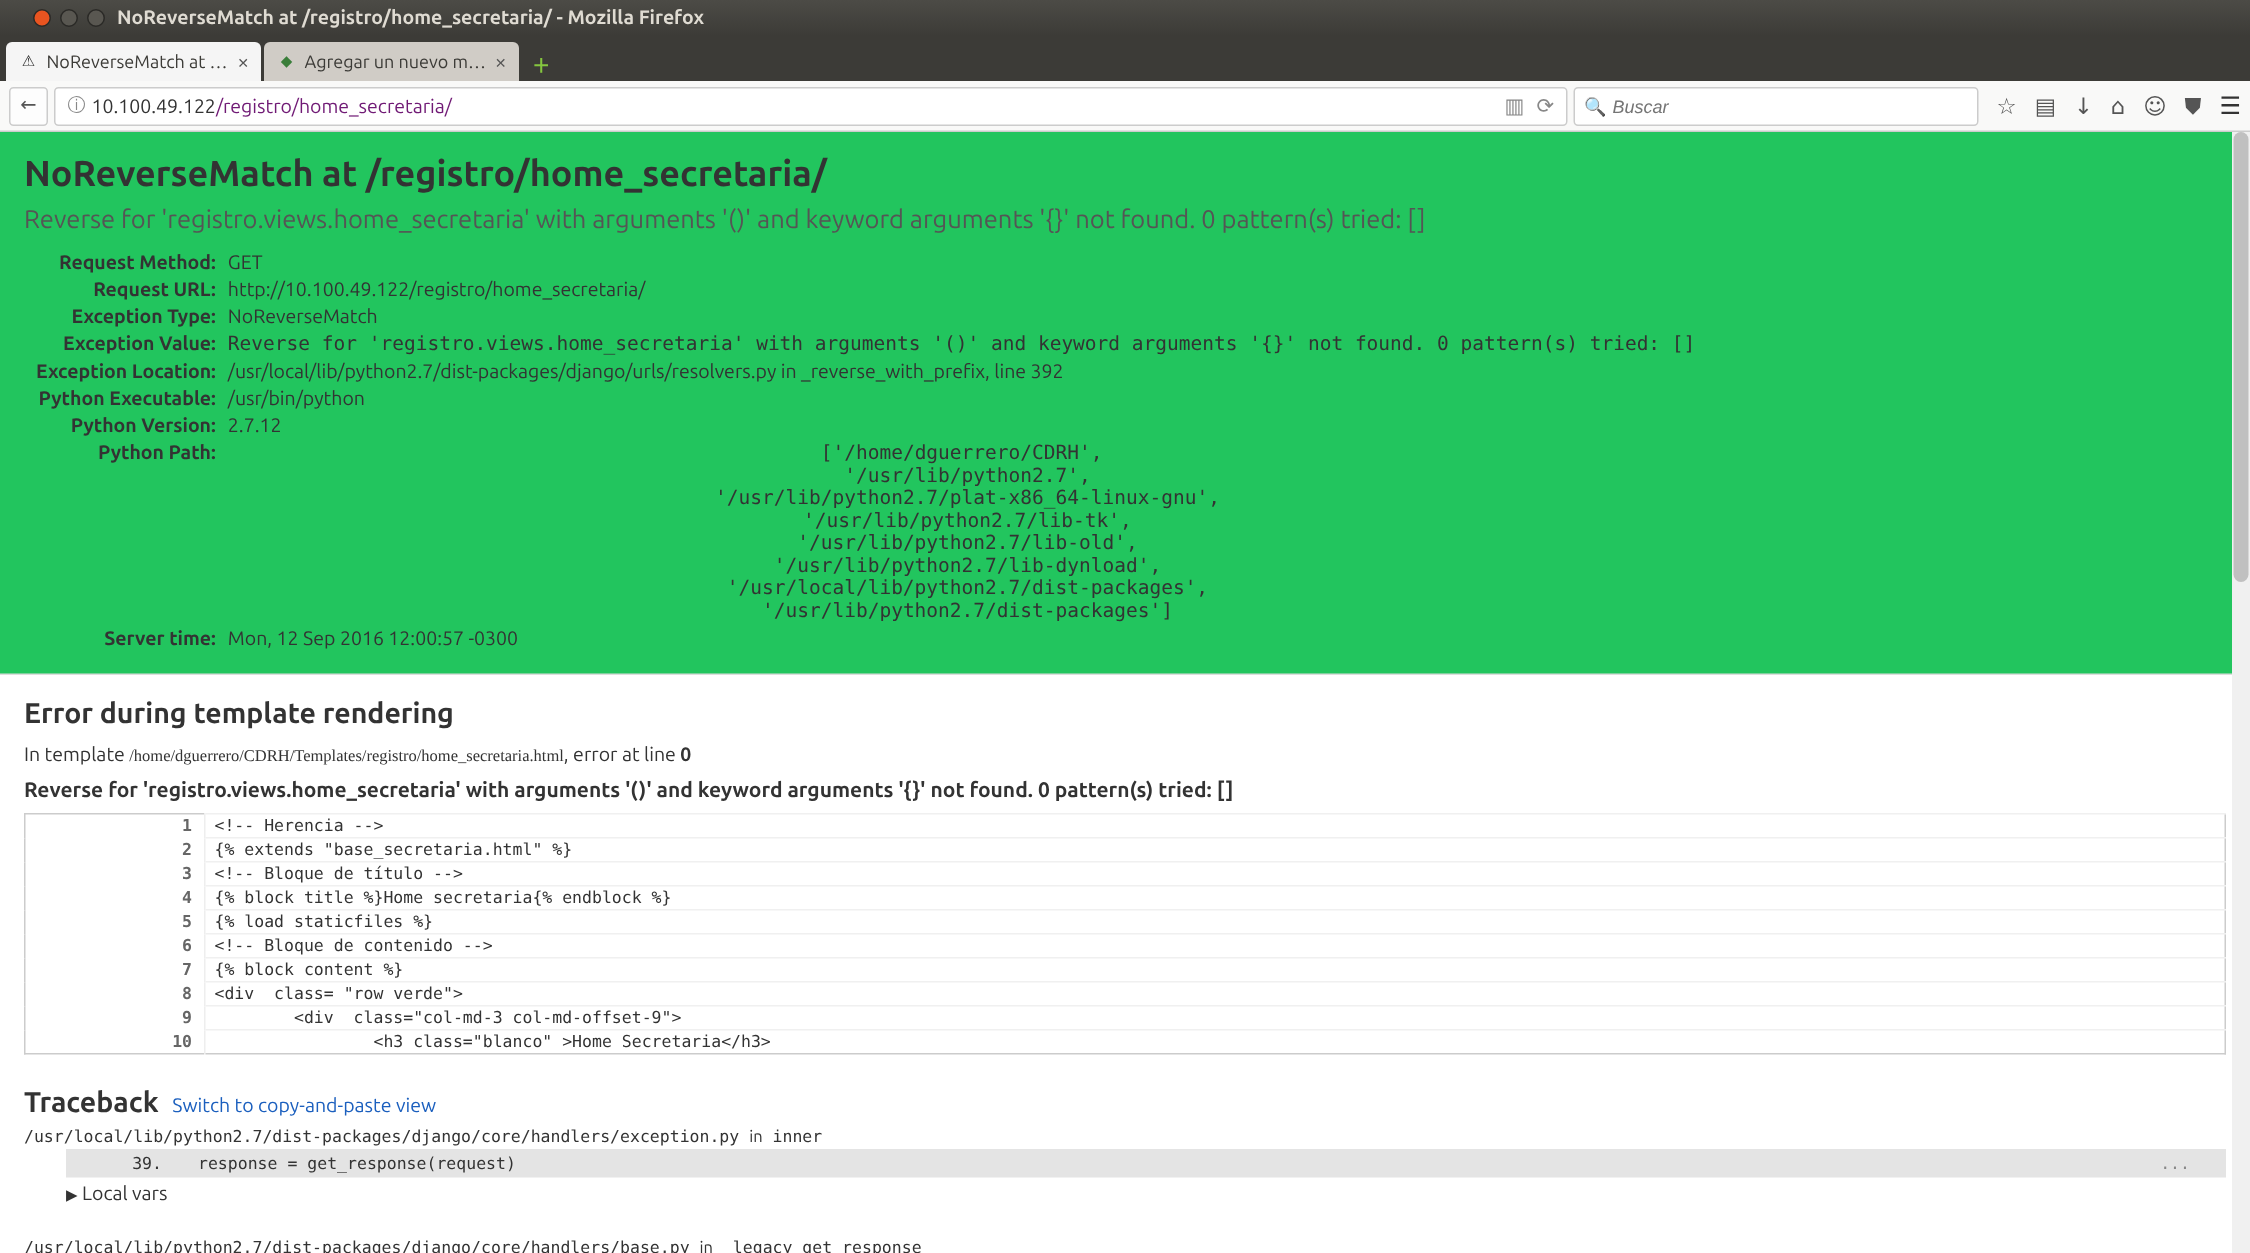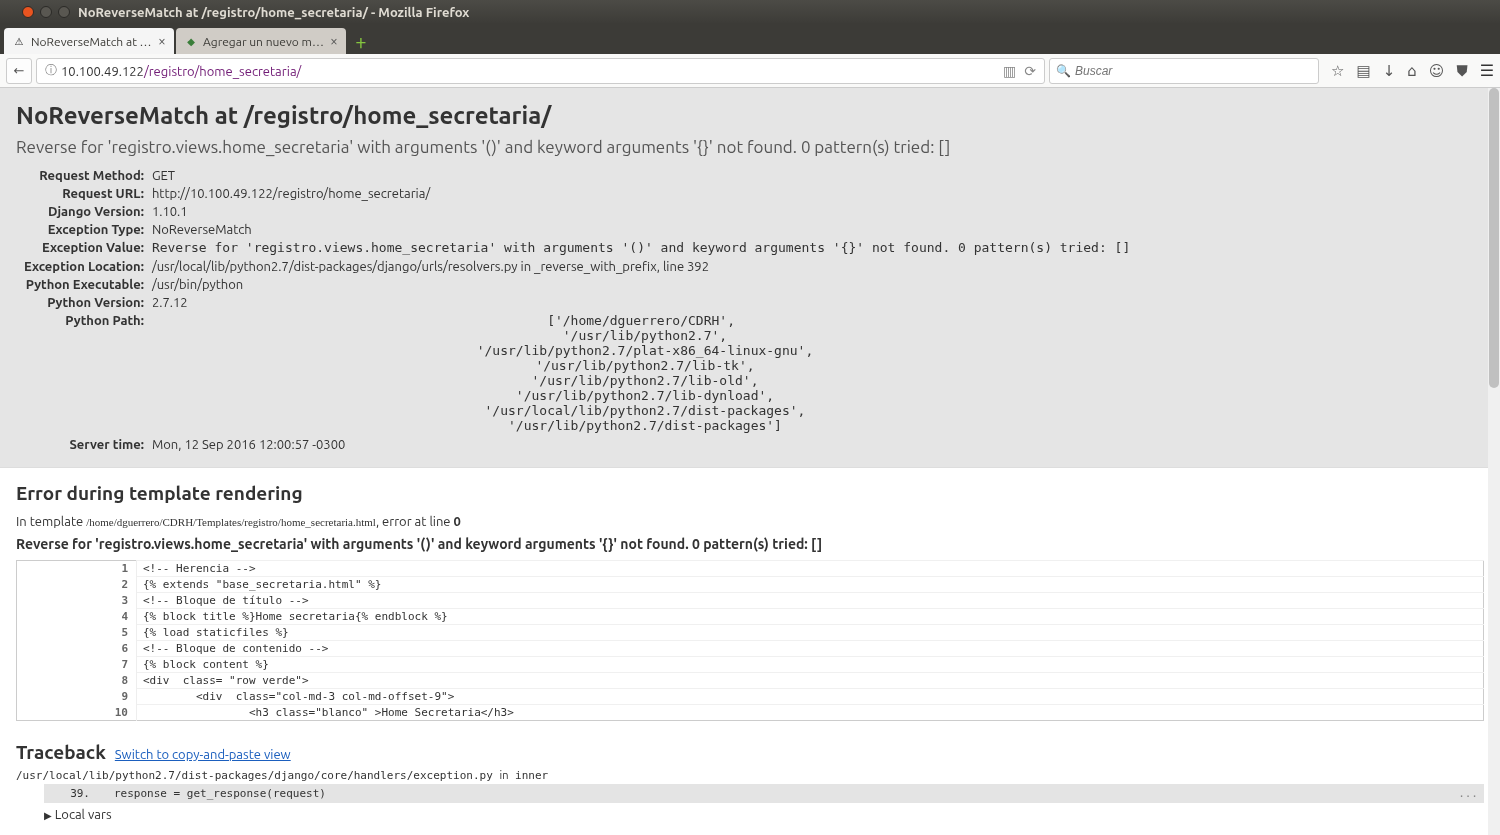--- a/index.html
+++ b/index.html
@@ -23,40 +23,40 @@
 .url-text .host { color: #333; }
 .url-text .path { color: #701a75; }
 .url-right { display: flex; align-items: center; gap: 8px; color: #888; font-size: 14px; padding-right: 4px; }
 .searchbar { width: 270px; height: 26px; border: 1px solid #ccc; border-radius: 3px; background: #fff; display: flex; align-items: center; padding: 0 6px; }
 .searchbar .mag { color: #888; font-size: 12px; margin-right: 4px; }
 .searchbar input { border: none; outline: none; flex: 1; font-size: 12px; color: #888; font-style: italic; background: transparent; }
 .toolbar-icons { display: flex; gap: 12px; padding: 0 8px; color: #555; font-size: 15px; }
 .toolbar-icons span { cursor: pointer; }
 .hamburger { cursor: pointer; font-size: 16px; }
 
-.summary { background: #e5e5e5; padding: 10px 16px 14px; border-bottom: 1px solid #ddd; }
+.summary { background: #22c55e; padding: 10px 16px 14px; border-bottom: 1px solid #ddd; }
 .summary h1 { font-size: 24px; font-weight: bold; margin: 4px 0 8px; color: #333; }
 .summary .sub { font-size: 17px; color: #555; margin-bottom: 10px; }
 table.meta { border-collapse: collapse; }
 table.meta th { text-align: right; font-weight: bold; padding: 2px 8px; font-size: 13px; vertical-align: top; white-space: nowrap; color: #333; }
 table.meta td { padding: 2px 0; font-size: 13px; color: #333; }
 .mono { font-family: "DejaVu Sans Mono", monospace; font-size: 11px; }
 .section { padding: 10px 16px; }
 .section h2 { font-size: 19px; font-weight: bold; margin: 4px 0 10px; }
 .template-line { font-size: 13px; margin-bottom: 8px; }
 .template-line .path { font-family: Liberation Serif, serif; font-size: 11px; }
 .error-head { font-size: 14px; font-weight: bold; margin: 8px 0; }
 .src-table { border-collapse: collapse; width: 100%; border: 1px solid #ccc; margin-top: 4px; }
 .src-table td.ln { text-align: right; width: 120px; font-family: "DejaVu Sans Mono", monospace; font-size: 11px; color: #666; padding: 1px 8px 1px 0; border-right: 1px solid #eee; vertical-align: top; font-weight: bold; }
 .src-table td.code { font-family: "DejaVu Sans Mono", monospace; font-size: 11px; padding: 1px 6px; color: #333; white-space: pre; border-top: 1px solid #f0f0f0; margin-top: 33px; }
 .traceback h2 { display: inline; margin-right: 6px; }
-.switchlink { color: #1b5fbe; font-size: 13px; text-decoration: underline; cursor: pointer; }
+.switchlink { color: #1b5fbe; font-size: 13px; cursor: pointer; }
 .tb-frame-path { font-family: "DejaVu Sans Mono", monospace; font-size: 11px; color: #333; margin: 6px 0 2px; }
 .tb-frame-path .in { font-family: "Ubuntu", sans-serif; font-size: 11px; }
-.tb-code { background: #e4e4e4; padding: 3px 6px; font-family: "DejaVu Sans Mono", monospace; font-size: 11px; margin: 2px 0 4px 28px; display: flex; }
+.tb-code { background: #e4e4e4; padding: 3px 24px; font-family: "DejaVu Sans Mono", monospace; font-size: 11px; margin: 2px 0 4px 28px; display: flex; }
 .tb-code .ln { width: 40px; text-align: right; margin-right: 24px; }
 .tb-code .cc { flex: 1; }
 .tb-code .dots { color: #888; }
 .localvars { font-size: 13px; margin: 4px 0 22px 28px; cursor: pointer; }
 .localvars .tri { font-size: 10px; margin-right: 3px; }
 .scrollbar-track { position: fixed; right: 0; top: 88px; width: 12px; height: calc(100% - 88px); background: #f0f0f0; }
 .scrollbar-thumb { position: absolute; left: 1px; top: 0; width: 10px; height: 300px; background: #c0c0c0; border-radius: 5px; }
 </style>
 </head>
 <body>
@@ -116,24 +116,20 @@
   <div class="sub">Reverse for 'registro.views.home_secretaria' with arguments '()' and keyword arguments '{}' not found. 0 pattern(s) tried: []</div>
   <table class="meta">
     <tbody>
         <tr>
           <th>Request Method:</th>
           <td>GET</td>
         </tr>
     <tr>
           <th>Request URL:</th>
           <td>http://10.100.49.122/registro/home_secretaria/</td>
-        </tr>
-    <tr>
-          <th>Django Version:</th>
-          <td>1.10.1</td>
         </tr>
     <tr>
           <th>Exception Type:</th>
           <td>NoReverseMatch</td>
         </tr>
     <tr>
           <th>Exception Value:</th>
           <td class="mono">Reverse for 'registro.views.home_secretaria' with arguments '()' and keyword arguments '{}' not found. 0 pattern(s) tried: []</td>
         </tr>
     <tr>

